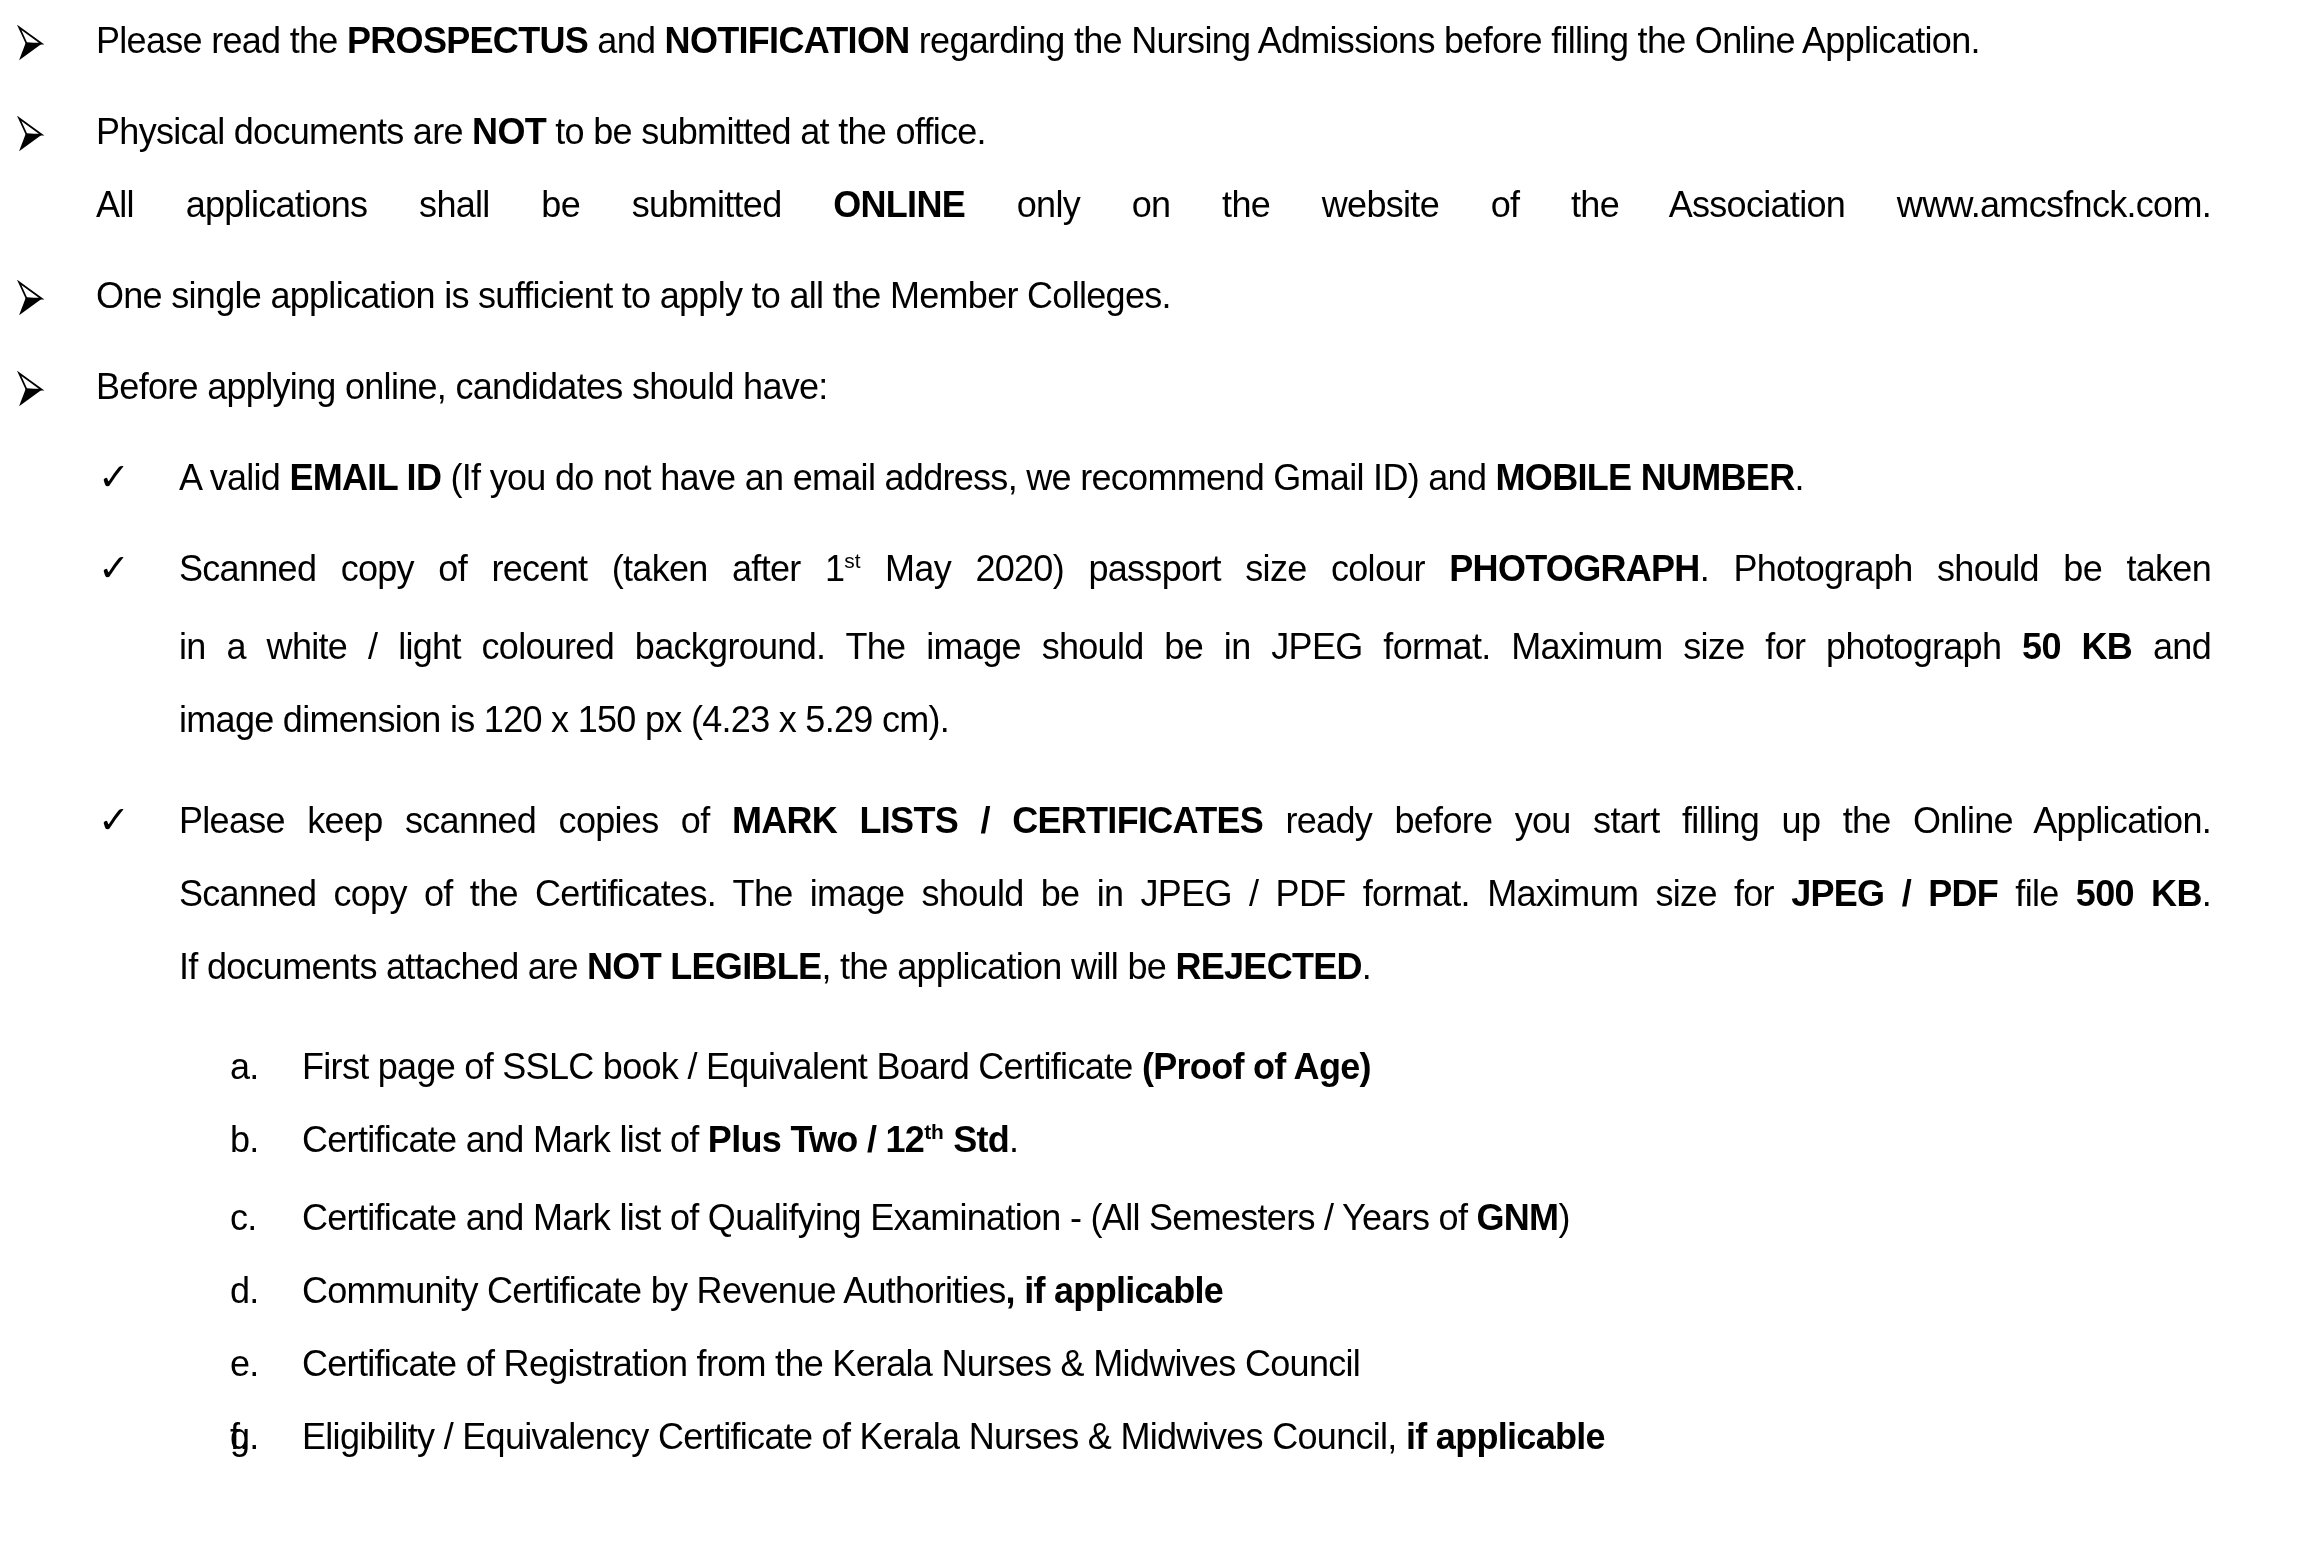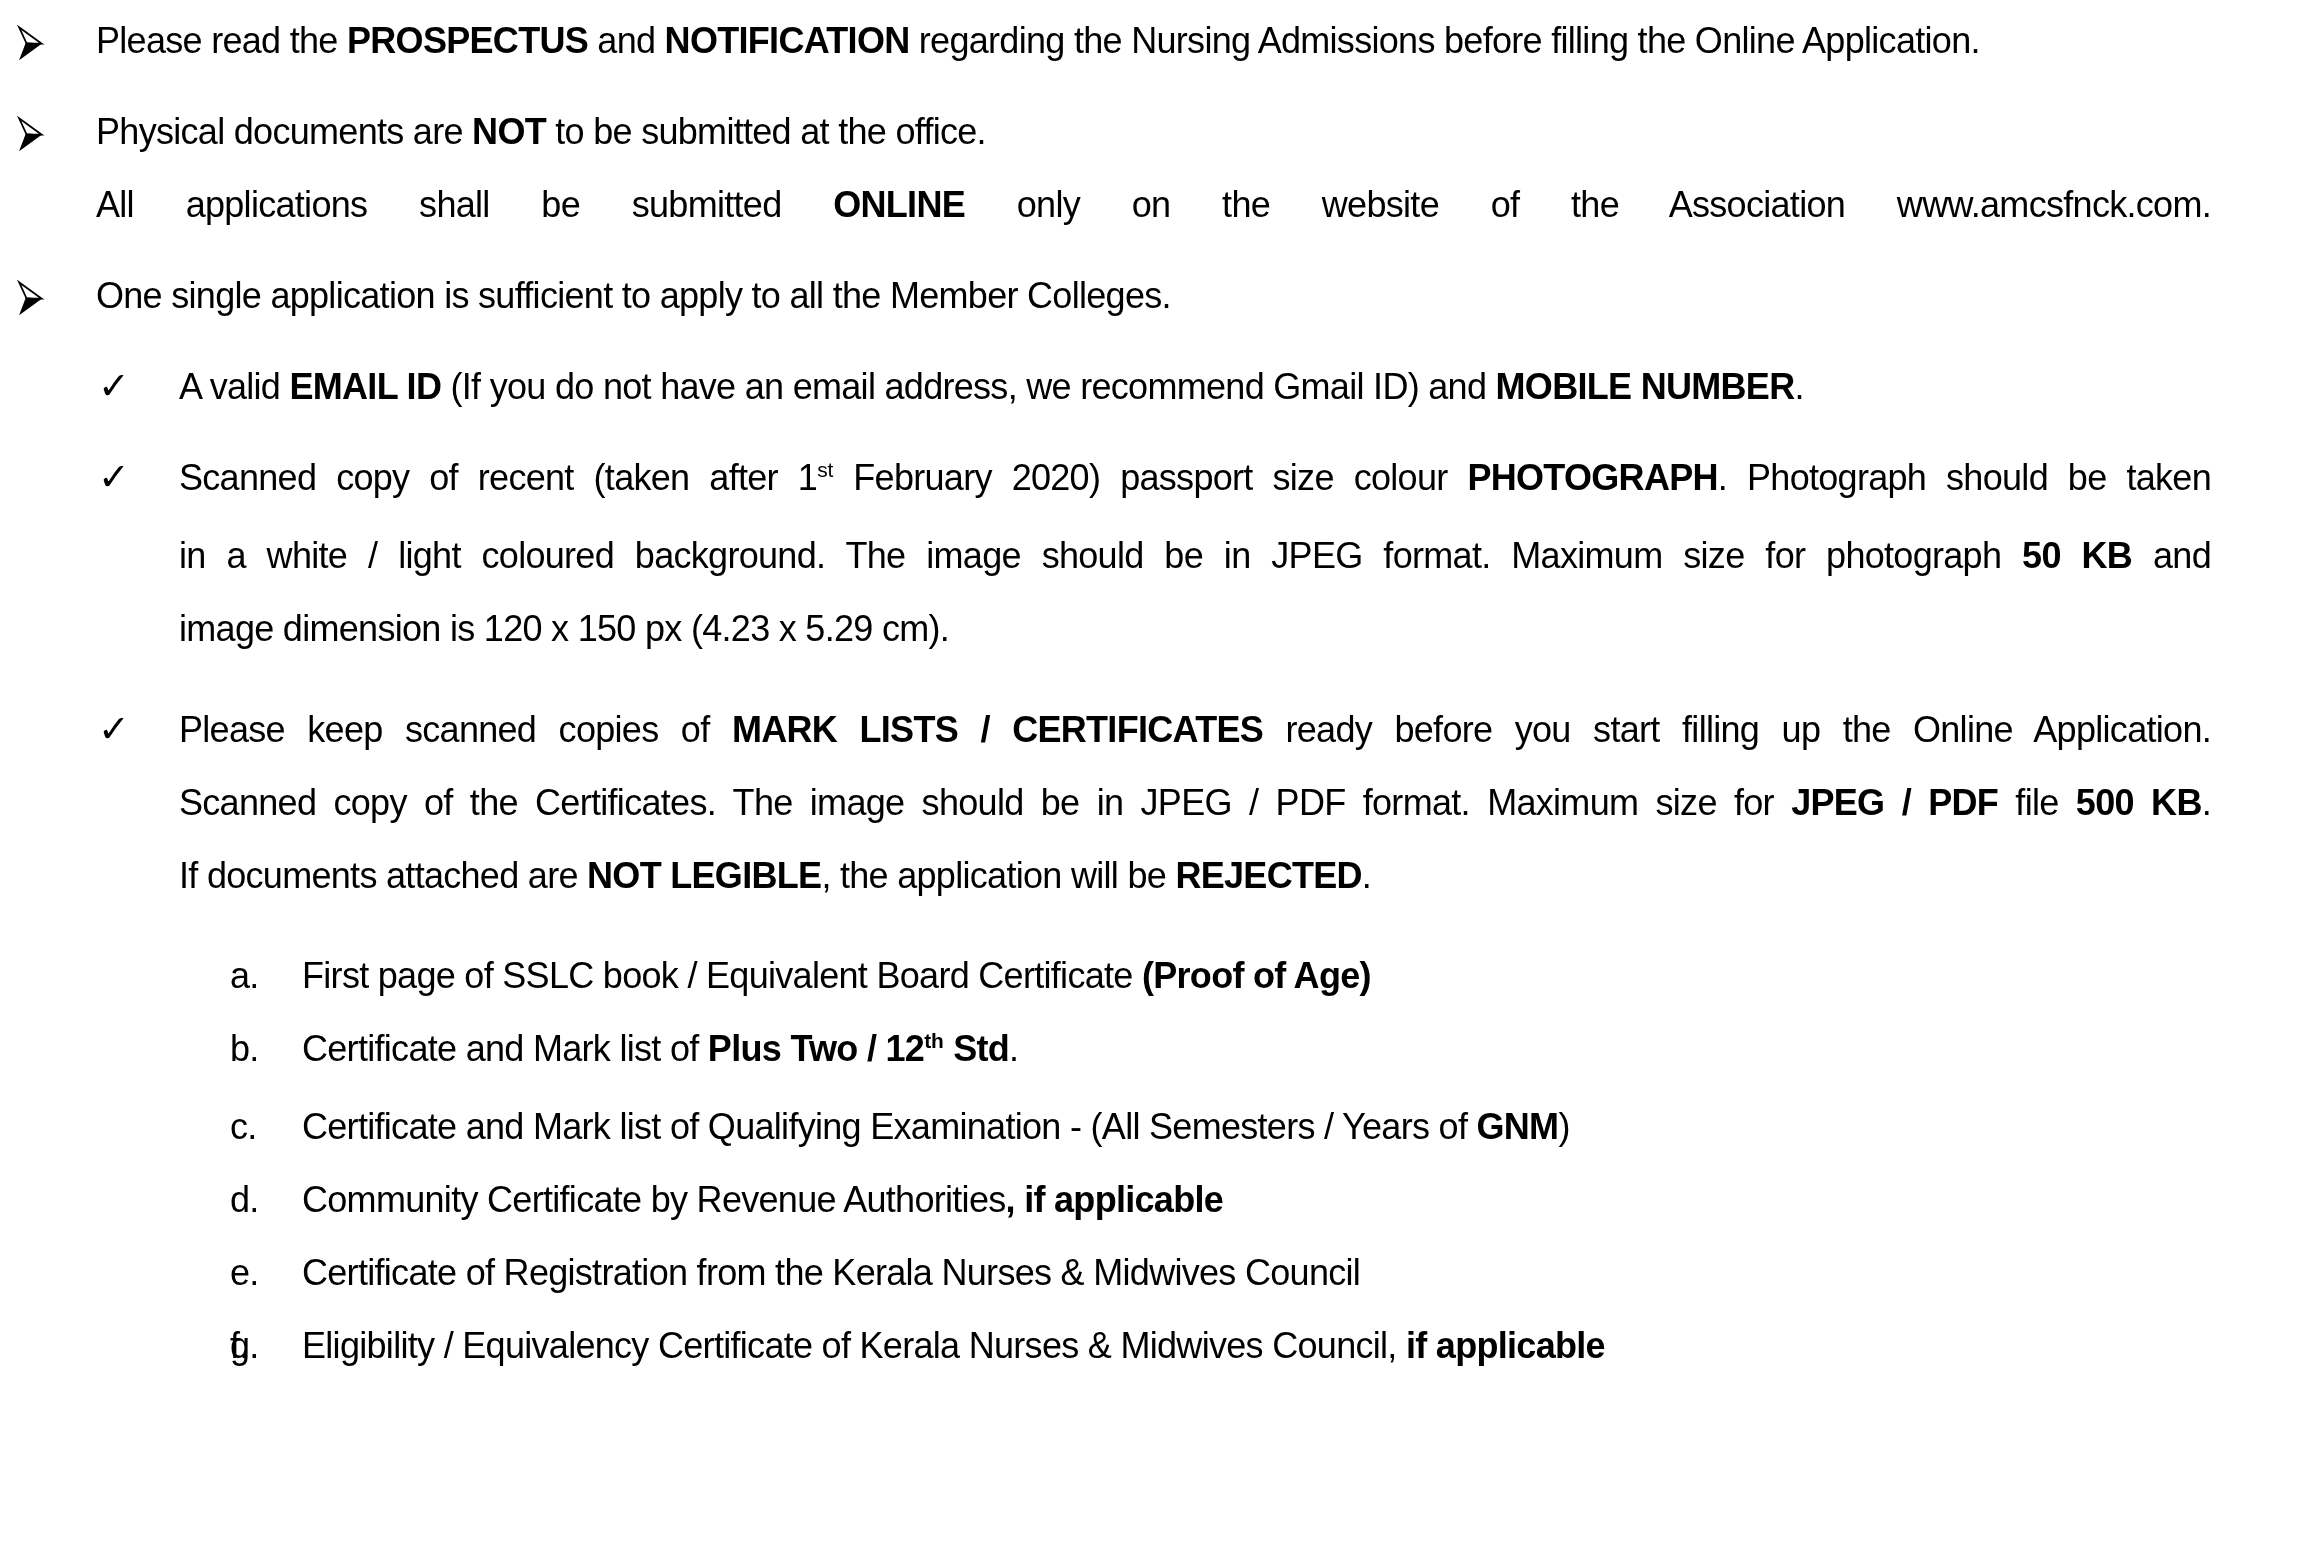--- a/index.html
+++ b/index.html
@@ -98,29 +98,38 @@
   <div class="para arrow-para">
     <span class="marker-arrow">
       <svg width="27.5" height="36" viewBox="0 0 40 52">
         <polygon points="3,3 36,27 14,27" fill="#ffffff" stroke="#000000" stroke-width="2.5"></polygon>
         <polygon points="36,27 3,51 13,25" fill="#000000"></polygon>
       </svg>
     </span>
     <div class="line"><span>One single application is sufficient to apply to all the Member Colleges.</span></div>
   </div>
 
+  <div class="para arrow-para">
+    <span class="marker-arrow">
+      <svg width="27.5" height="36" viewBox="0 0 40 52">
+        <polygon points="3,3 36,27 14,27" fill="#ffffff" stroke="#000000" stroke-width="2.5"></polygon>
+        <polygon points="36,27 3,51 13,25" fill="#000000"></polygon>
+      </svg>
+    </span>
+    <div class="line"><span>Before applying online, candidates should have:</span></div>
+  </div>
 
   <div class="para check-para">
     <span class="marker-check">✓</span>
     <div class="line"><span>A valid </span><span class="b">EMAIL ID</span><span> (If you do not have an email address, we recommend Gmail ID) and </span><span class="b">MOBILE NUMBER</span><span>.</span></div>
   </div>
 
   <div class="para check-para gap-lg">
     <span class="marker-check">✓</span>
-    <div class="line just"><span>Scanned copy of recent (taken after 1</span><span class="sup">st</span><span> February 2020) passport size colour </span><span class="b">PHOTOGRAPH</span><span>. Photograph should be taken</span></div>
+    <div class="line just"><span>Scanned copy of recent (taken after 1</span><span class="sup">st</span><span> May 2020) passport size colour </span><span class="b">PHOTOGRAPH</span><span>. Photograph should be taken</span></div>
     <div class="line just"><span>in a white / light coloured background. The image should be in JPEG format. Maximum size for photograph </span><span class="b">50 KB</span><span> and</span></div>
     <div class="line"><span>image dimension is 120 x 150 px (4.23 x 5.29 cm).</span></div>
   </div>
 
   <div class="para check-para gap-lg">
     <span class="marker-check">✓</span>
     <div class="line just"><span>Please keep scanned copies of </span><span class="b">MARK LISTS / CERTIFICATES</span><span> ready before you start filling up the Online Application.</span></div>
     <div class="line just"><span>Scanned copy of the Certificates. The image should be in JPEG / PDF format. Maximum size for </span><span class="b">JPEG / PDF</span><span> file </span><span class="b">500 KB</span><span>.</span></div>
     <div class="line"><span>If documents attached are </span><span class="b">NOT LEGIBLE</span><span>, the application will be </span><span class="b">REJECTED</span><span>.</span></div>
   </div>

